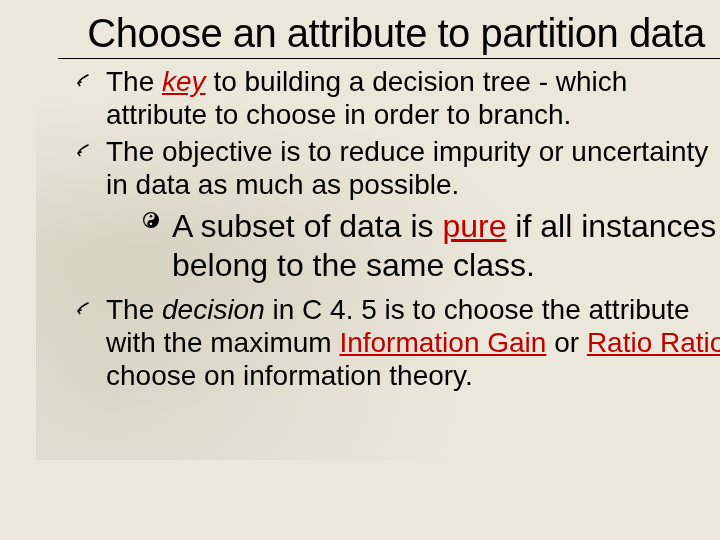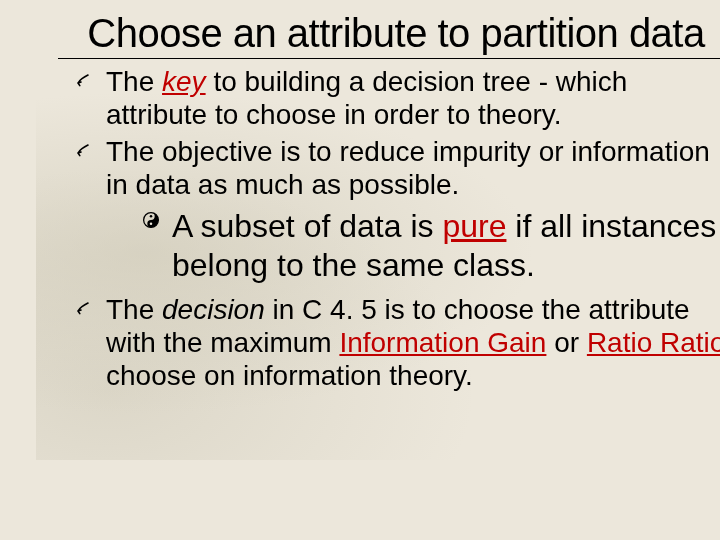--- a/index.html
+++ b/index.html
@@ -102,30 +102,30 @@
 
   <div class="content">
     <ul class="level1">
 
       <li>
         <span class="arrow-bullet">
           <svg viewBox="0 0 20 20" width="20" height="20">
             <path d="M14 4 Q 6 8 4 12 L7 11 M4 12 L5.8 14.6" stroke="#000" stroke-width="1.6" fill="none" stroke-linecap="round" stroke-linejoin="round"></path>
           </svg>
         </span>
-        <span><span>The </span><span class="em-i em-red ud">key</span><span> to building a decision tree - which attribute to choose in order to theory.</span></span>
+        <span><span>The </span><span class="em-i em-red ud">key</span><span> to building a decision tree - which attribute to choose in order to branch.</span></span>
       </li>
 
       <li>
         <span class="arrow-bullet">
           <svg viewBox="0 0 20 20" width="20" height="20">
             <path d="M14 4 Q 6 8 4 12 L7 11 M4 12 L5.8 14.6" stroke="#000" stroke-width="1.6" fill="none" stroke-linecap="round" stroke-linejoin="round"></path>
           </svg>
         </span>
-        <span>The objective is to reduce impurity or information in data as much as possible.</span>
+        <span>The objective is to reduce impurity or uncertainty in data as much as possible.</span>
 
         <ul class="level2">
           <li>
             <span class="yin-bullet">
               <svg viewBox="0 0 20 20" width="18" height="18">
                 <circle cx="10" cy="10" r="8.2" fill="none" stroke="#000" stroke-width="1.4"></circle>
                 <path d="M10 1.8 A8.2 8.2 0 0 1 10 18.2 A4.1 4.1 0 0 1 10 10 A4.1 4.1 0 0 0 10 1.8 Z" fill="#000"></path>
                 <circle cx="10" cy="5.9" r="1.4" fill="#000"></circle>
                 <circle cx="10" cy="14.1" r="1.4" fill="#ece7db"></circle>
               </svg>

